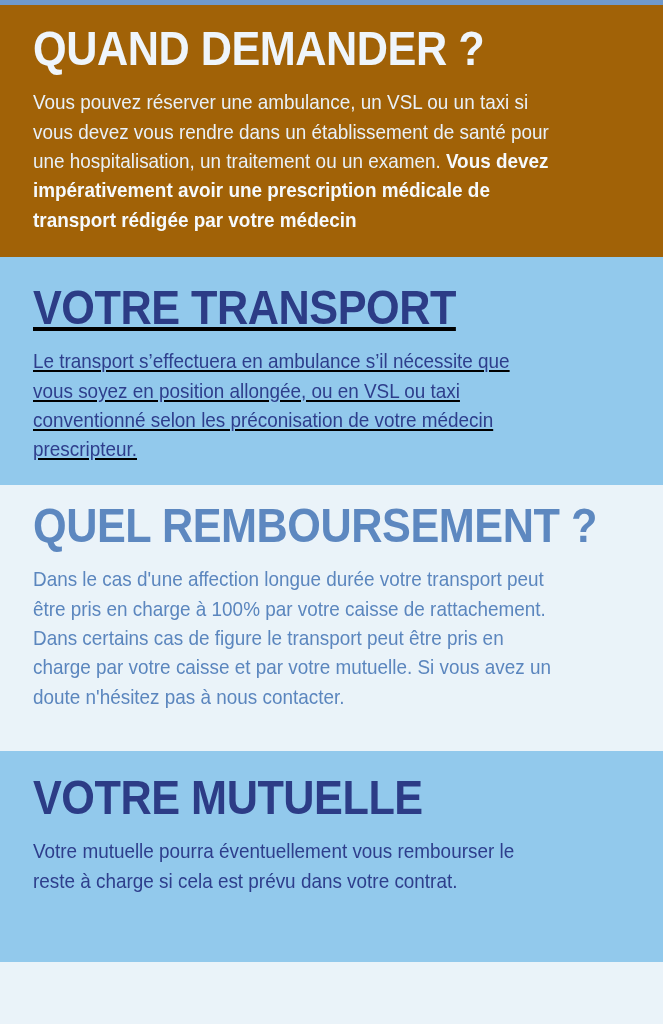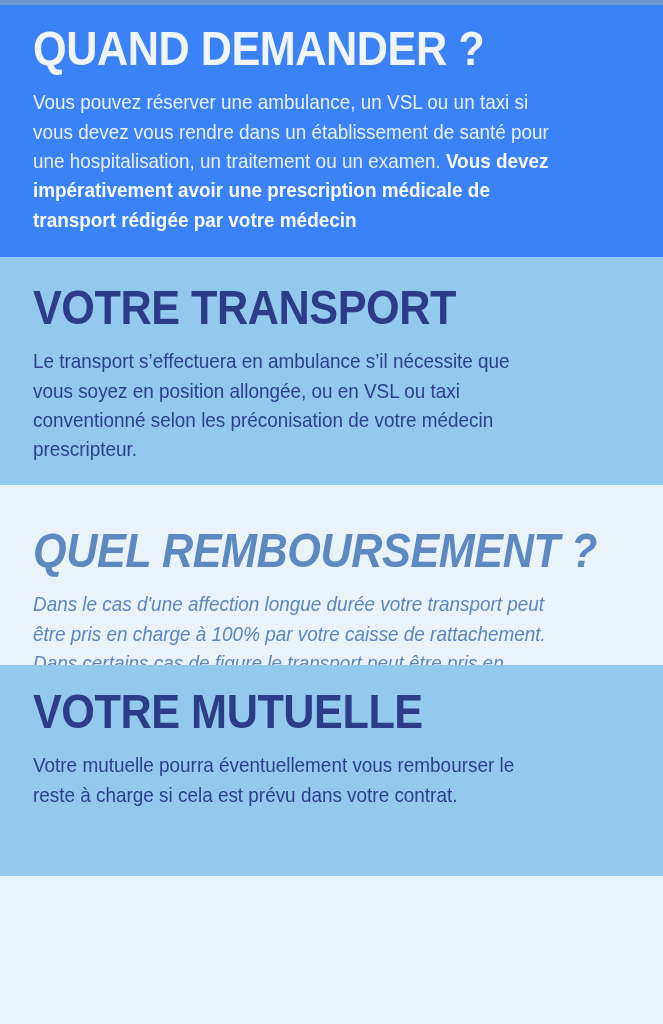--- a/index.html
+++ b/index.html
@@ -8,31 +8,31 @@
     font-family: "Liberation Sans", sans-serif;
     width: 663px; height: 1024px;
     background: #eaf3f9;
     overflow: hidden;
   }
   .poster { width: 663px; height: 1024px; display: flex; flex-direction: column; }
 
   .sec { padding: 0 28px 0 33px; overflow: hidden; flex: none; }
 
   .sec-header {
-    height: 257px; background: #3b82f6;
+    height: 257px; background: #a16207;
     padding-top: 21px; position: relative;
   }
   .sec-header::before {
     content: ""; position: absolute; top: 0; left: 0; right: 0; height: 5px;
     background: #7099cb;
   }
   .sec-light { background: #92c9ec; }
   .sec-pale  { background: #eaf3f9; }
-  .sec-transport     { height: 228px; padding-top: 23px; }
-  .sec-remboursement { height: 180px; padding-top: 38px; font-style: italic; }
+  .sec-transport     { height: 228px; padding-top: 23px; text-decoration: underline; }
+  .sec-remboursement { height: 266px; padding-top: 13px; }
   .sec-mutuelle      { height: 211px; padding-top: 19px; }
 
   .title {
     font-size: 48px; font-weight: 800; line-height: 1.15;
     letter-spacing: -0.5px; white-space: nowrap;
     transform: scaleX(0.9); transform-origin: left center;
   }
   .title-white { color: #eff5fb; }
   .title-navy  { color: #2c3c86; }
   .title-blue  { color: #5d88c0; }

